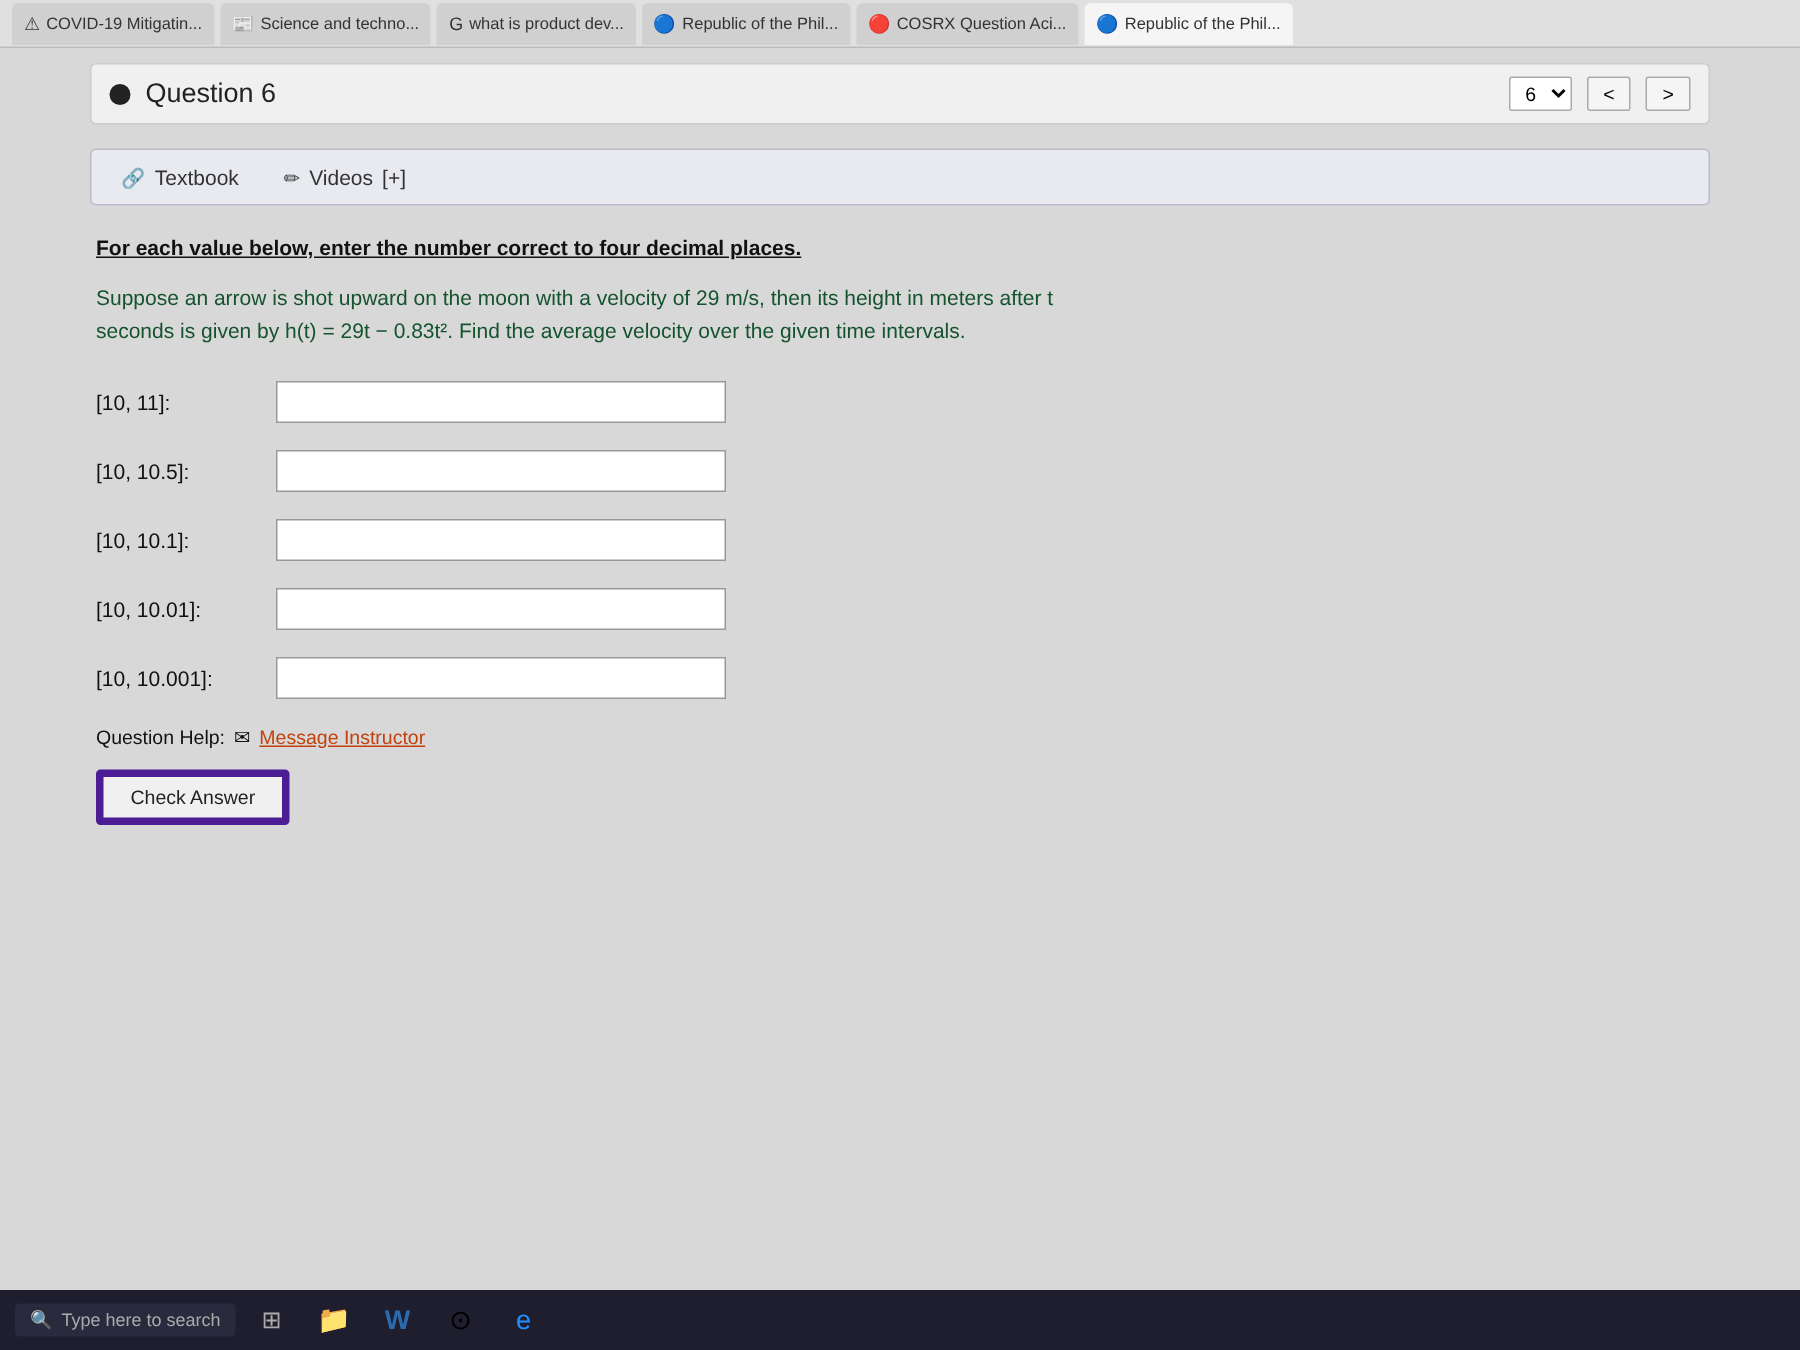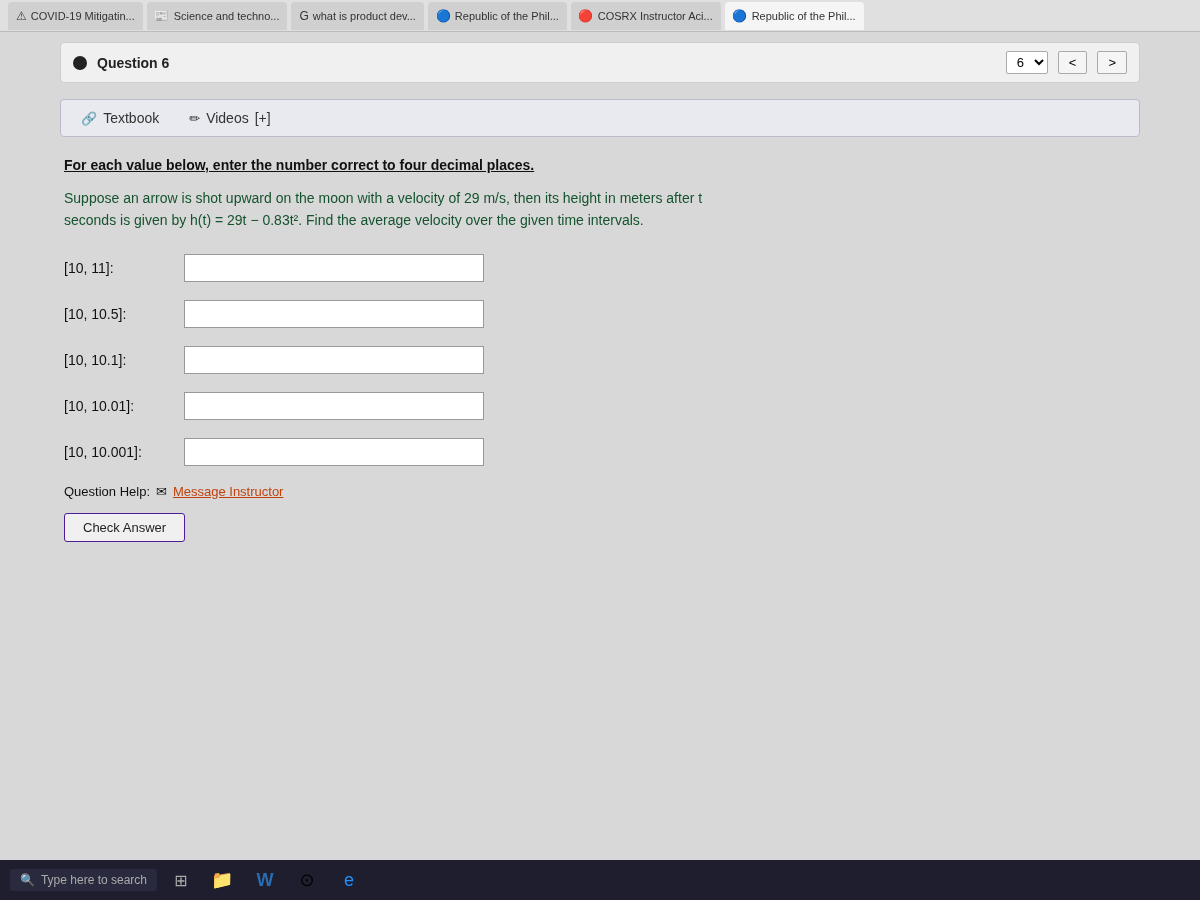--- a/index.html
+++ b/index.html
@@ -65,22 +65,22 @@
       width: 100%;
     }
     .question-dot {
       width: 14px;
       height: 14px;
       background: #222;
       border-radius: 50%;
       display: inline-block;
     }
     .question-label {
-      font-size: 14px;
-      font-weight: bold;
+      font-size: 18px;
+      font-weight: normal;
       color: #222;
       flex: 1;
     }
     .nav-select {
       border: 1px solid #aaa;
       background: #fff;
       padding: 2px 6px;
       font-size: 13px;
       border-radius: 2px;
     }
@@ -168,21 +168,21 @@
     .message-instructor-link {
       color: #c2410c;
       text-decoration: underline;
       font-size: 13px;
       cursor: pointer;
     }
 
     
     .check-answer-btn {
       background: #f0f0f0;
-      border: 1px solid #4c1d95;
+      border: 5px solid #4c1d95;
       padding: 6px 18px;
       font-size: 13px;
       border-radius: 3px;
       cursor: pointer;
       color: #222;
     }
 
     
     .taskbar {
       position: absolute;
@@ -231,21 +231,21 @@
   <div class="tab-item">
     <span class="tab-icon">G</span>
     <span>what is product dev...</span>
   </div>
   <div class="tab-item">
     <span class="tab-icon">🔵</span>
     <span>Republic of the Phil...</span>
   </div>
   <div class="tab-item">
     <span class="tab-icon">🔴</span>
-    <span>COSRX Instructor Aci...</span>
+    <span>COSRX Question Aci...</span>
   </div>
   <div class="tab-item active">
     <span class="tab-icon">🔵</span>
     <span>Republic of the Phil...</span>
   </div>
 </div>
 
 <div class="main-content">
 
   <div class="question-nav">

